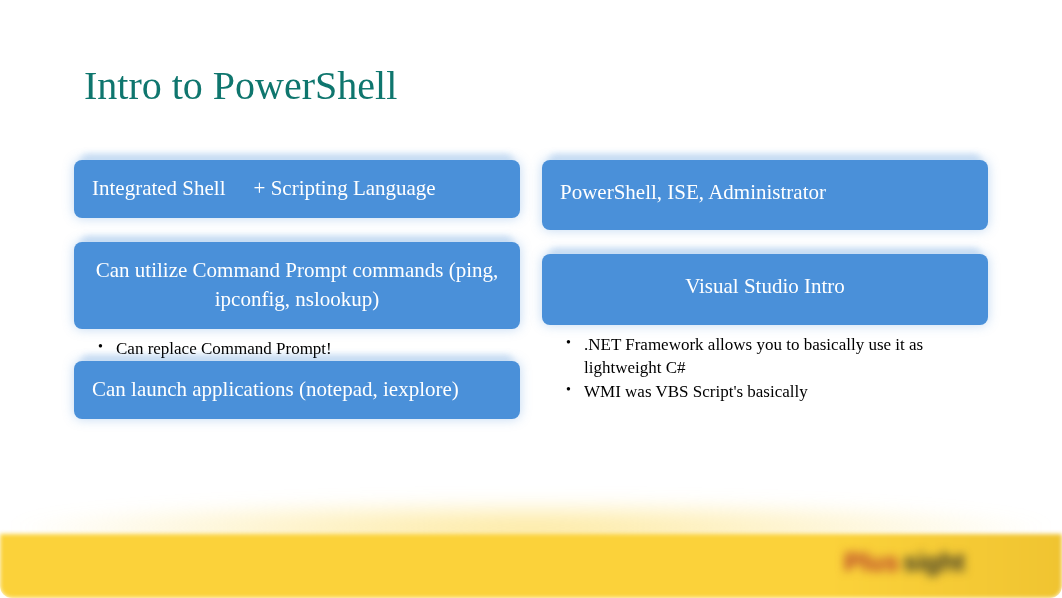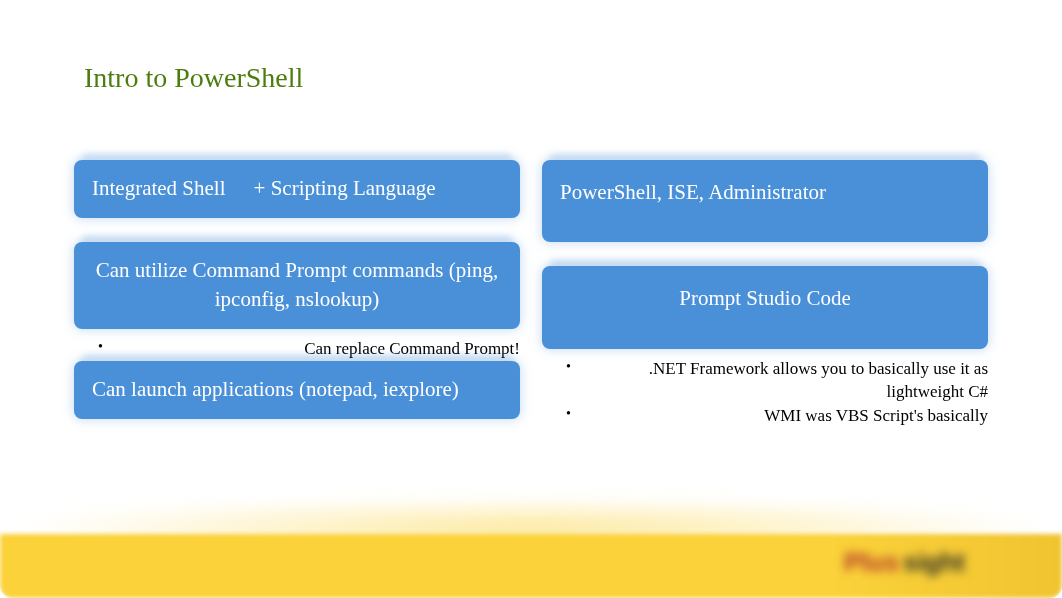--- a/index.html
+++ b/index.html
@@ -9,22 +9,22 @@
     background: #ffffff;
     font-family: Georgia, 'Times New Roman', serif;
     position: relative;
     overflow: hidden;
     border-radius: 12px;
   }
   .title {
     position: absolute;
     top: 62px;
     left: 84px;
-    font-size: 28px;
-    color: #4d7c0f;
+    font-size: 40px;
+    color: #0f766e;
     font-weight: 400;
   }
   .columns {
     position: absolute;
     top: 160px;
     left: 74px;
     right: 74px;
     display: flex;
     gap: 22px;
   }
@@ -42,30 +42,29 @@
   .card::before {
     content:"";
     position:absolute;
     top:-6px; left:6px; right:6px;
     height:12px;
     background: linear-gradient(to bottom, rgba(74,144,217,0.35), rgba(74,144,217,0));
     border-radius:8px 8px 0 0;
     z-index:-1;
     filter: blur(3px);
   }
-  .card.short { padding-top:18px; padding-bottom:36px; }
+  .card.short { padding-top:18px; padding-bottom:24px; }
   .gap-lg { margin-top: 24px; text-align: center; }
   .gap-sm { }
   .bullets {
     margin: 8px 0 0 24px;
     font-size: 17px;
     color: #000;
     line-height: 1.4;
     list-style: none;
-    text-align: right;
   }
   .bullets li {
     position: relative;
     padding-left: 18px;
   }
   .bullets li::before {
     content: "•";
     position: absolute;
     left: 0;
     top: 0;
@@ -112,21 +111,21 @@
       <span>Integrated Shell</span><span class="shell-gap"></span><span>+ Scripting Language</span>
     </div>
     <div class="card gap-lg">Can utilize Command Prompt commands (ping, ipconfig, nslookup)</div>
     <ul class="bullets">
       <li>Can replace Command Prompt!</li>
     </ul>
     <div class="card gap-sm">Can launch applications (notepad, iexplore)</div>
   </div>
   <div class="col">
     <div class="card short">PowerShell, ISE, Administrator</div>
-    <div class="card short gap-lg">Prompt Studio Code</div>
+    <div class="card short gap-lg">Visual Studio Intro</div>
     <ul class="bullets">
       <li>.NET Framework allows you to basically use it as lightweight C#</li>
       <li>WMI was VBS Script's basically</li>
     </ul>
   </div>
 </div>
 
 <div class="footer-glow"></div>
 <div class="footer-bar"></div>
 <div class="footer-logo">

